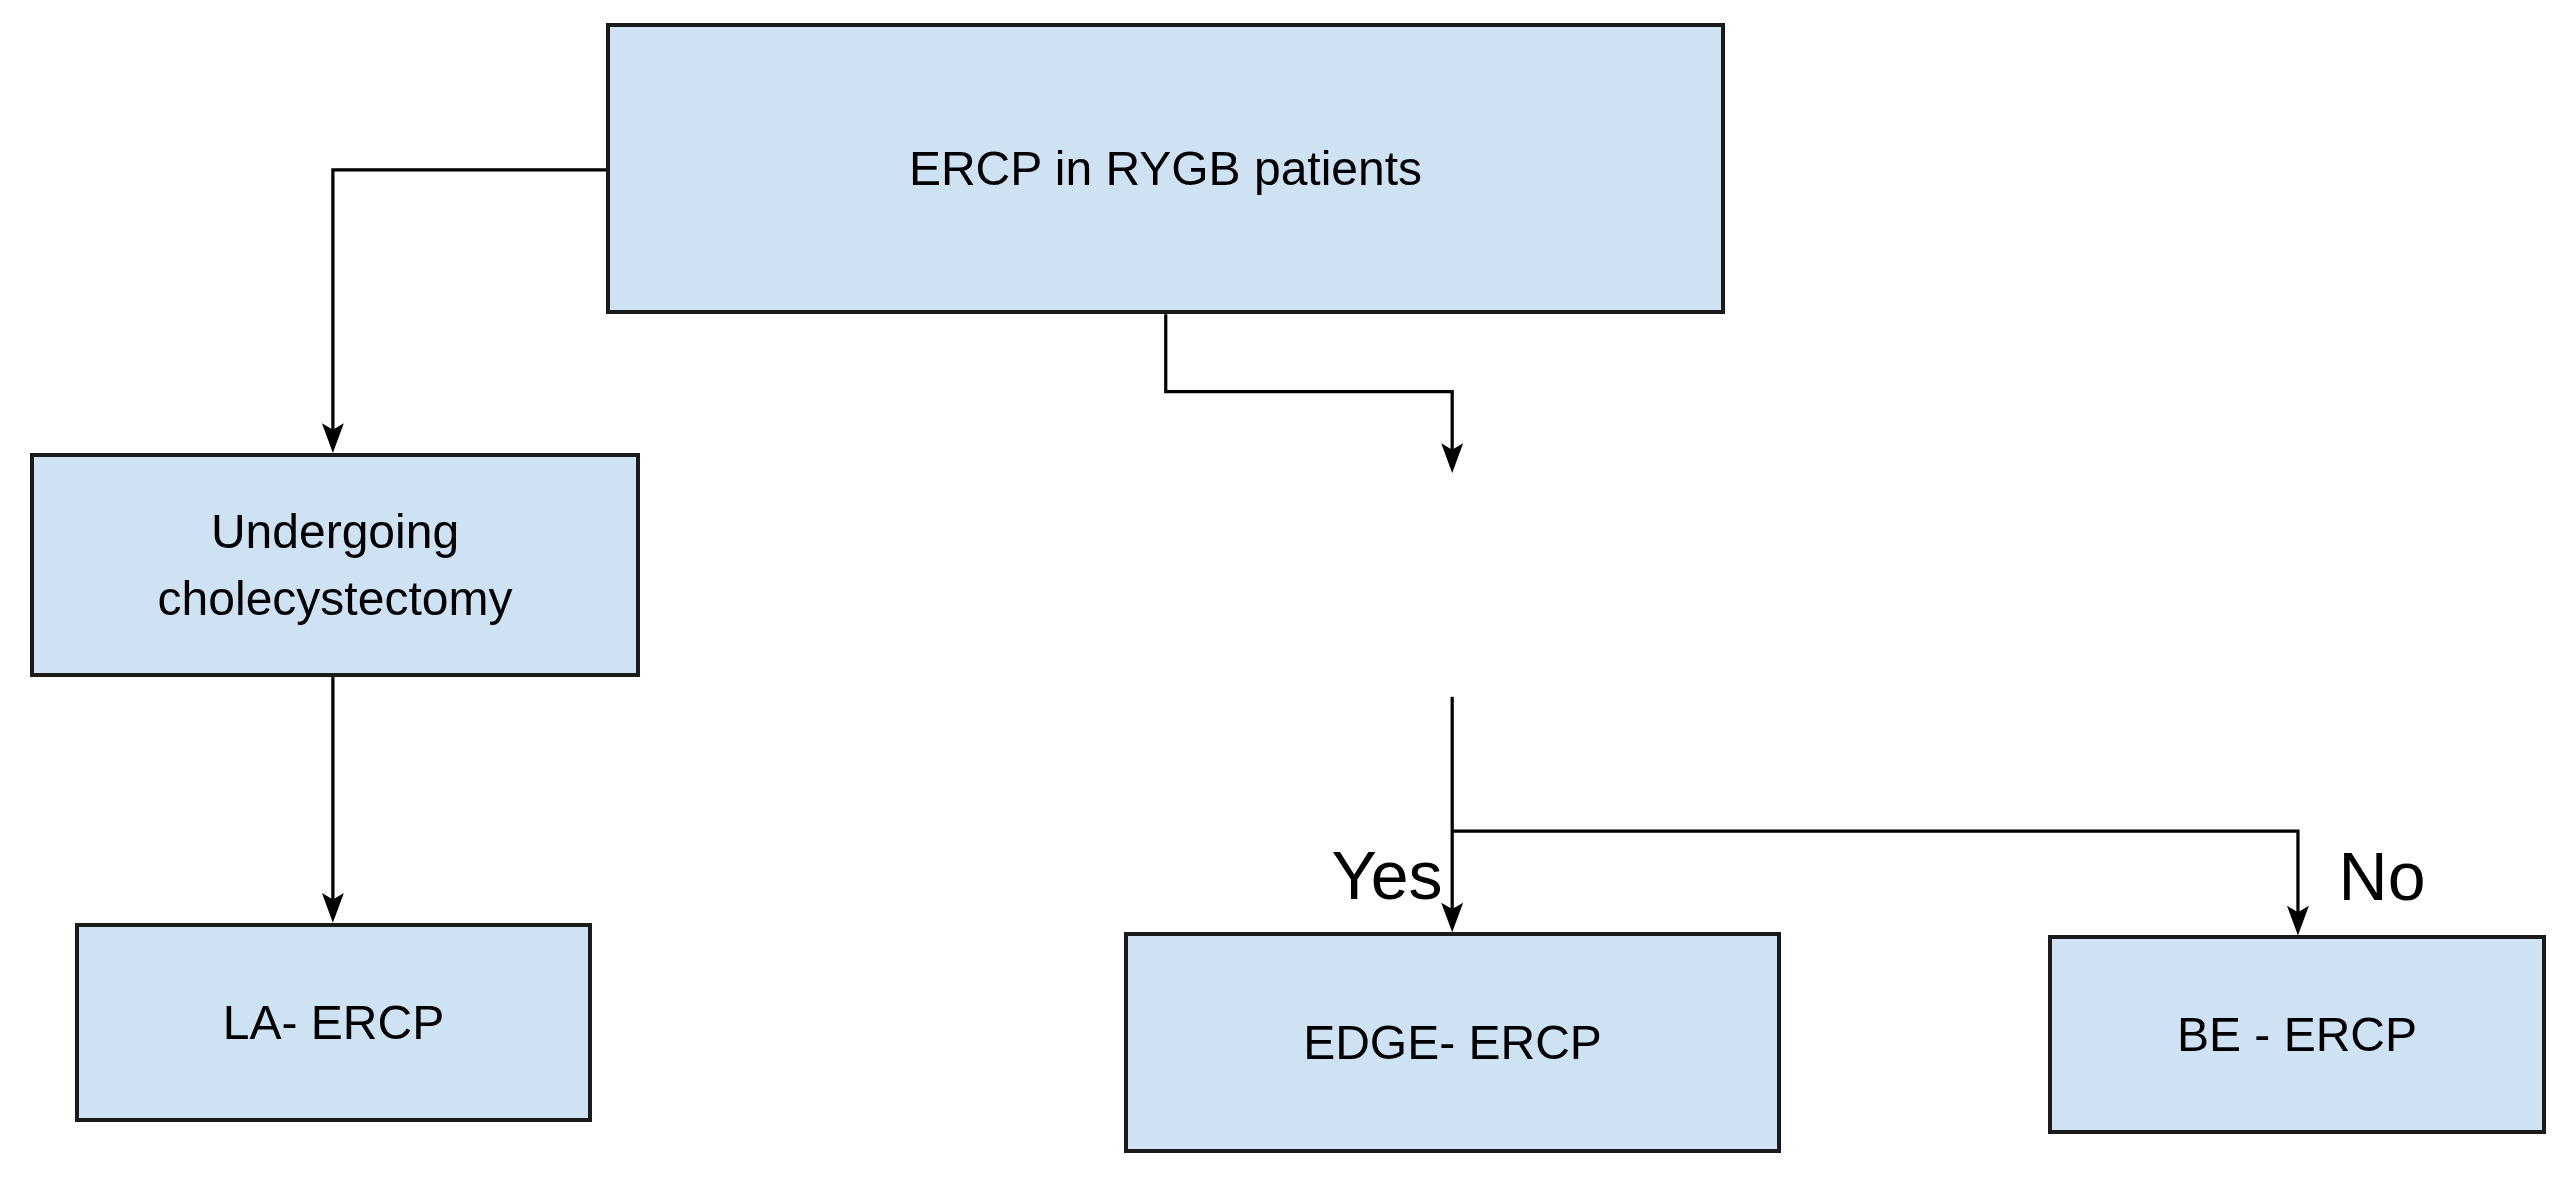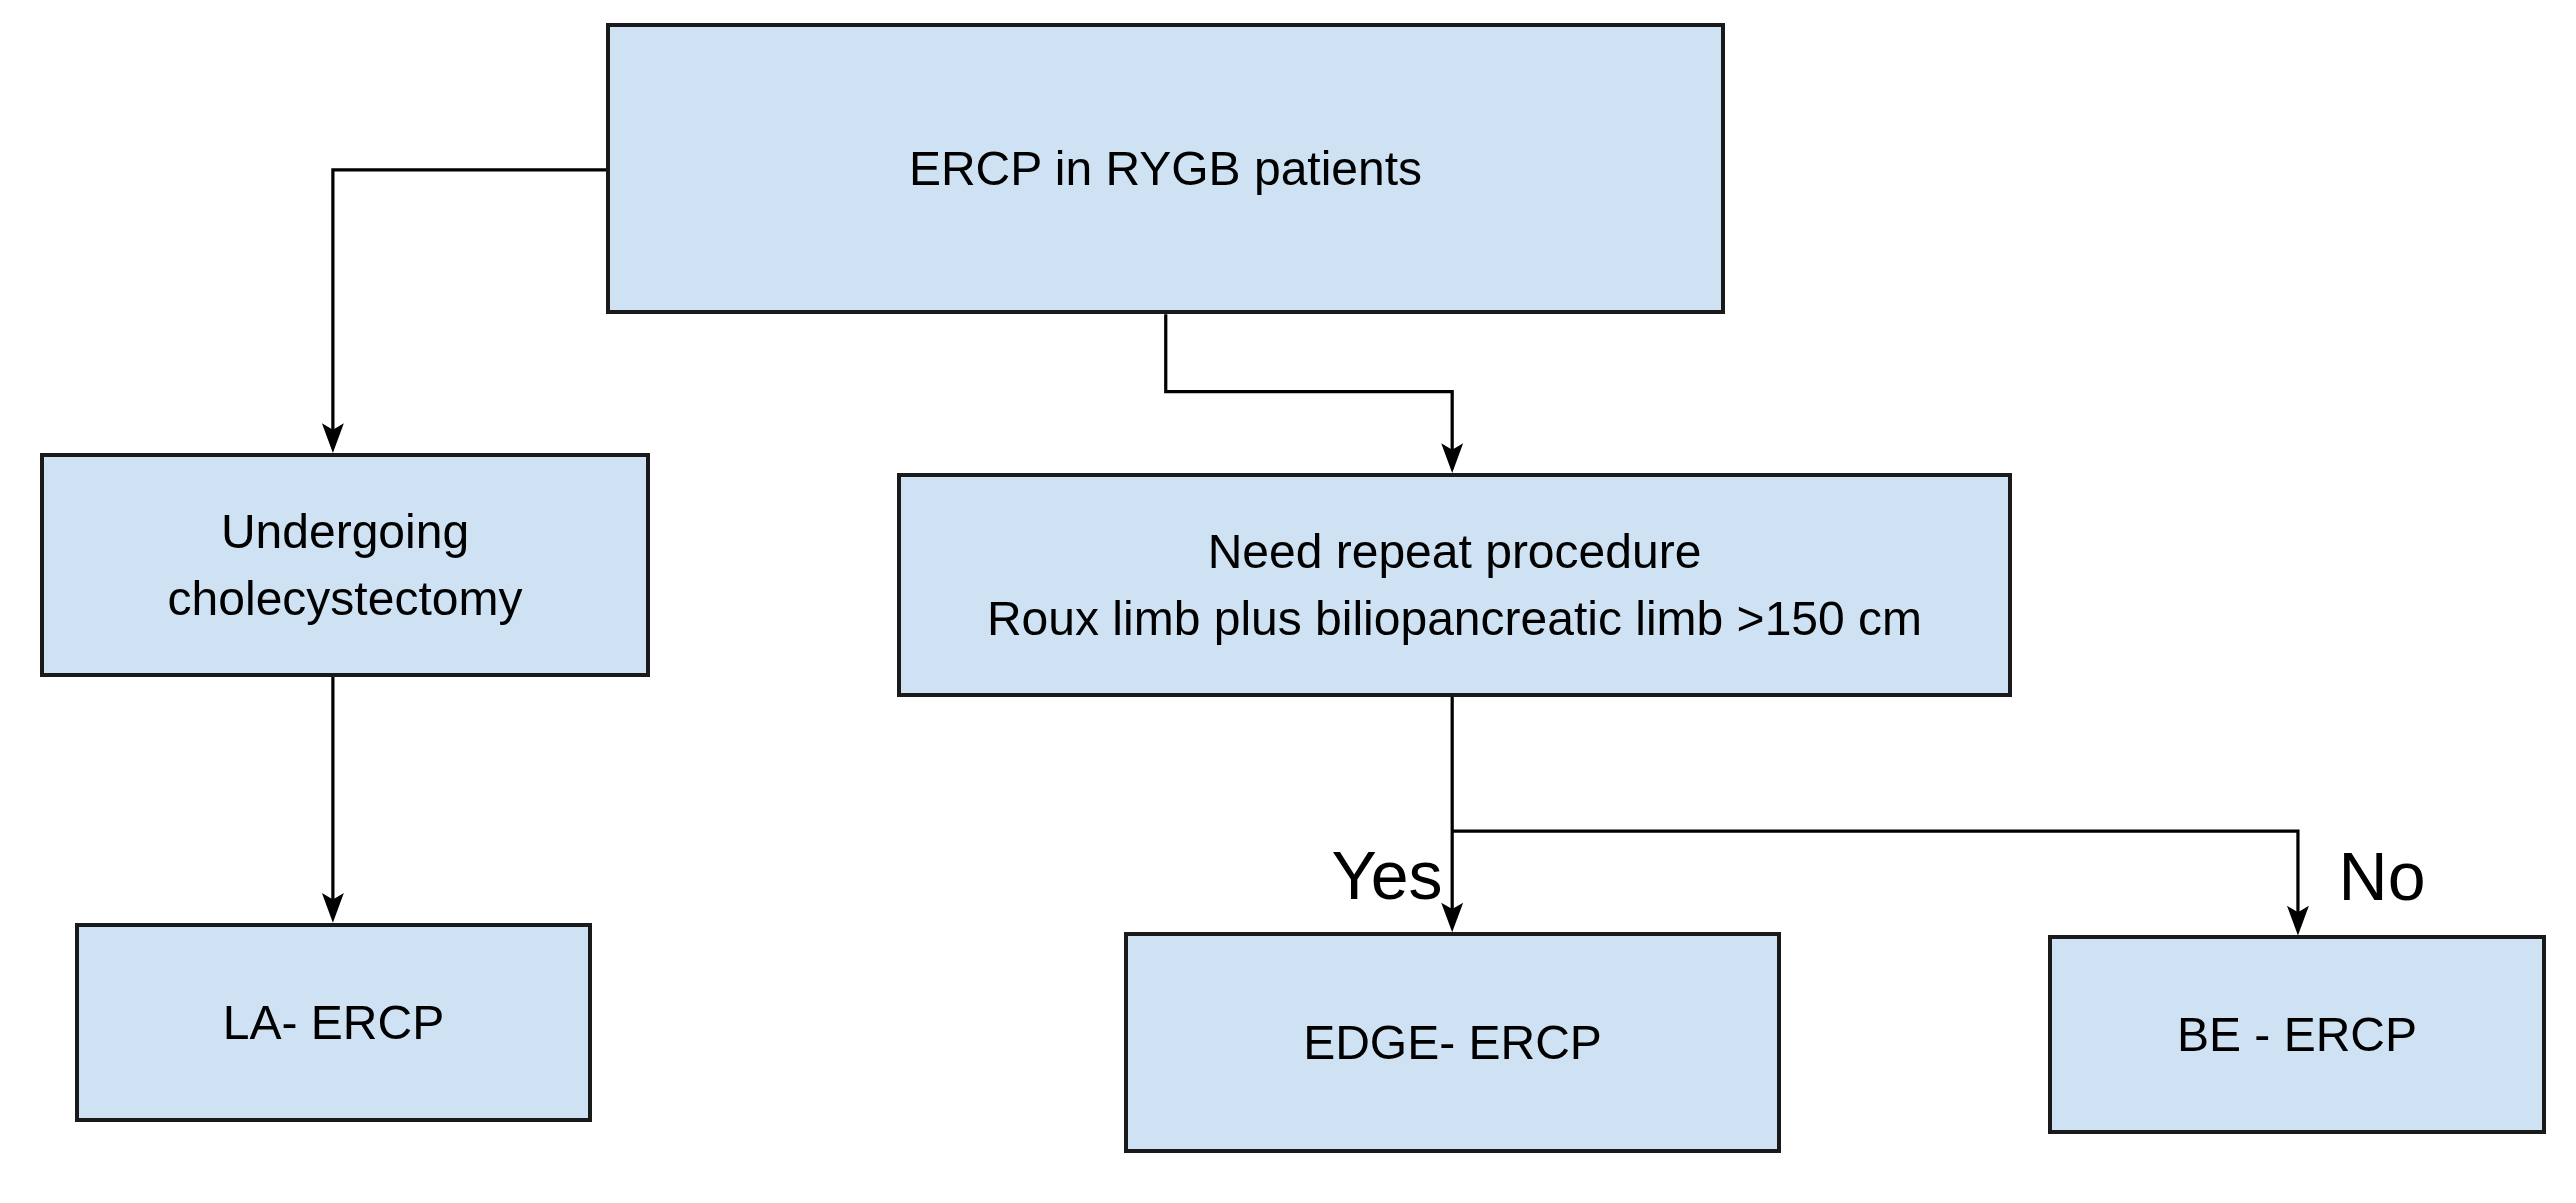--- a/index.html
+++ b/index.html
@@ -29,21 +29,21 @@
     background:var(--node-fill);
     border:4.5px solid var(--node-border);
     display:flex;align-items:center;justify-content:center;
     text-align:center;
     color:var(--text);
     font-size:48px;
     line-height:1.4;
     white-space:pre-line;
   }
   .node-root        {left:606px;  top:23px;   width:1119px; height:291px;}
-  .node-cholecyst   {left:40px;   top:453px;  width:610px;  height:224px;}
+  .node-cholecyst   {left:30px;   top:453px;  width:610px;  height:224px;}
   .node-repeat      {left:897px; top:473px;  width:1115px; height:224px;}
   .node-la          {left:75px;  top:923px; width:517px;  height:199px;}
   .node-edge        {left:1124px; top:932px; width:657px; height:221px;}
   .node-be          {left:2048px; top:935px; width:498px;  height:199px;}
   .edge-label{
     position:absolute;
     transform:translate(-50%,-50%);
     font-size:68px;
     color:var(--text);
     white-space:nowrap;
@@ -74,22 +74,20 @@
 
     <path class="wire" d="M 2251 1288 H 3562 V 1416"></path>
     <path class="head" d="M 3545 1404 L 3562 1450 L 3579 1404 L 3562 1414 Z"></path>
   </svg>
 
   <div class="node node-root">ERCP in RYGB patients</div>
 
   <div class="node node-cholecyst">Undergoing
 cholecystectomy</div>
 
-  <div class="node node-repeat">Need repeat procedure
-Roux limb plus biliopancreatic limb &gt;150 cm</div>
 
   <div class="node node-la">LA- ERCP</div>
 
   <div class="node node-edge">EDGE- ERCP</div>
 
   <div class="node node-be">BE - ERCP</div>
 
   <div class="edge-label edge-label-yes">Yes</div>
 
   <div class="edge-label edge-label-no">No</div>

